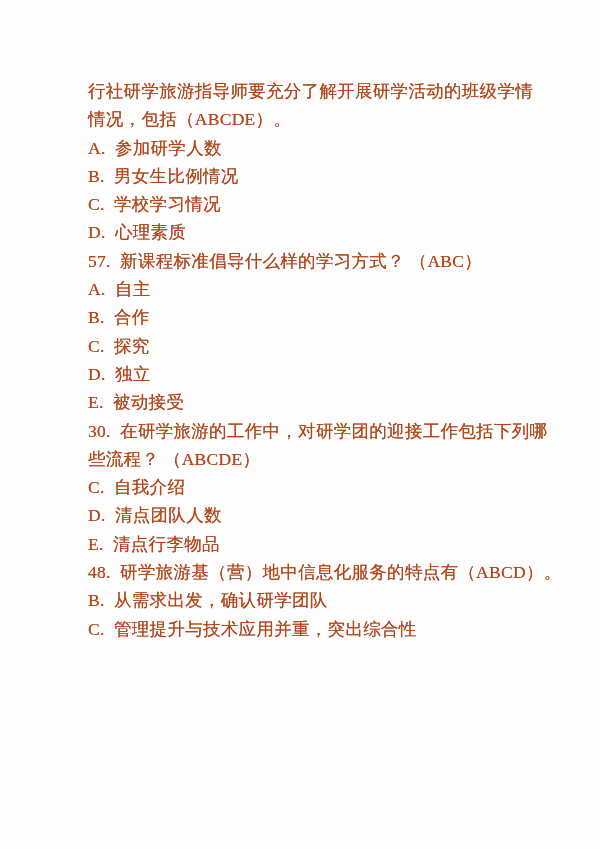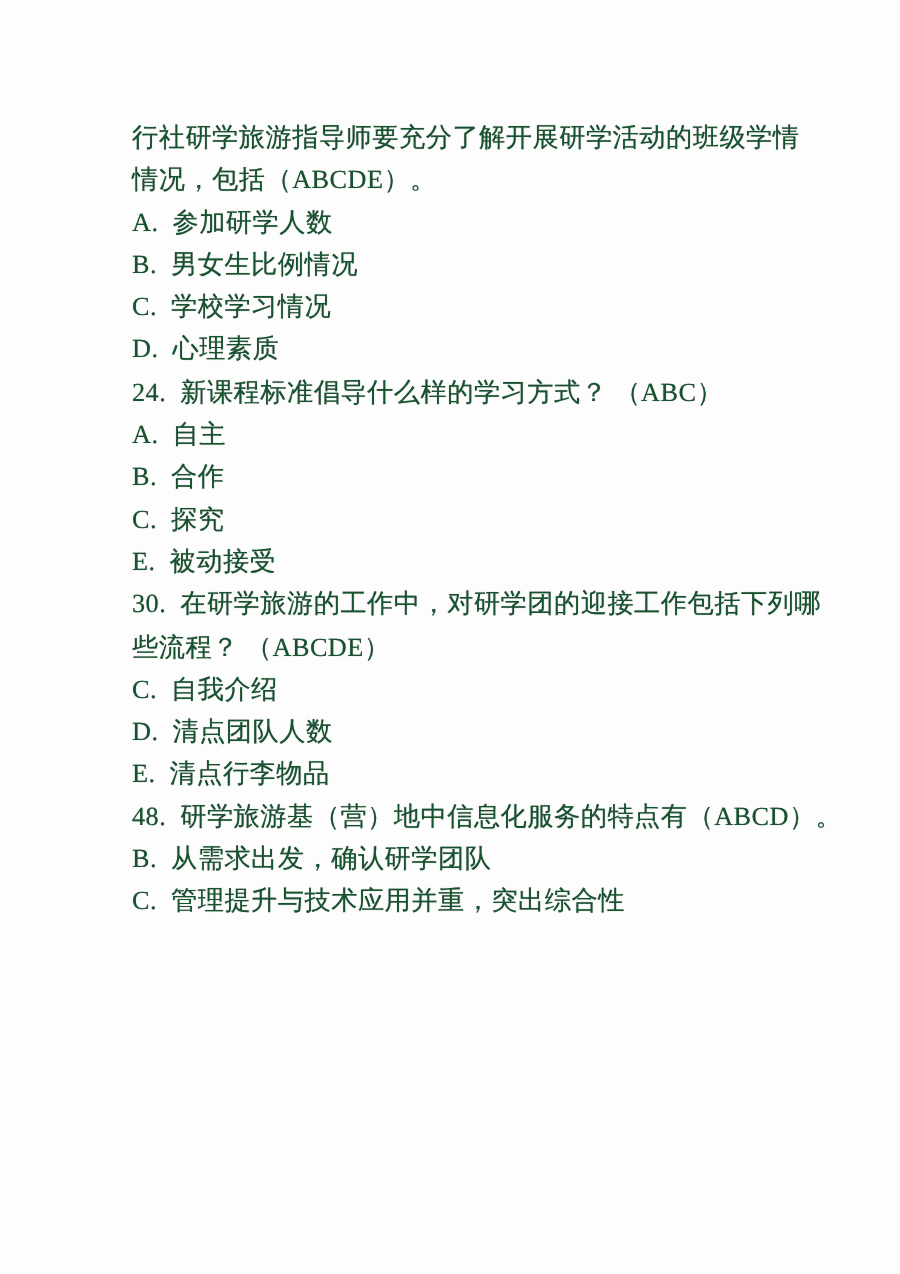--- a/index.html
+++ b/index.html
@@ -18,41 +18,42 @@
   .content {
     position: absolute;
     left: 88px;
     top: 77px;
     width: 460px;
   }
   .line {
     font-size: 17.5px;
     line-height: 28.3px;
     height: 28.3px;
-    color: #14532d;
+    color: #c2410c;
     letter-spacing: 0.3px;
     white-space: pre;
     text-shadow: 0 0 0.6px rgba(60, 60, 60, 0.65);
   }
 </style>
 </head>
 <body>
 
 <div class="page">
   <div class="content">
     <div class="line">行社研学旅游指导师要充分了解开展研学活动的班级学情</div>
     <div class="line">情况，包括（ABCDE）。</div>
     <div class="line">A.  参加研学人数</div>
     <div class="line">B.  男女生比例情况</div>
     <div class="line">C.  学校学习情况</div>
     <div class="line">D.  心理素质</div>
-    <div class="line">24.  新课程标准倡导什么样的学习方式？ （ABC）</div>
+    <div class="line">57.  新课程标准倡导什么样的学习方式？ （ABC）</div>
     <div class="line">A.  自主</div>
     <div class="line">B.  合作</div>
     <div class="line">C.  探究</div>
+    <div class="line">D.  独立</div>
     <div class="line">E.  被动接受</div>
     <div class="line">30.  在研学旅游的工作中，对研学团的迎接工作包括下列哪</div>
     <div class="line">些流程？ （ABCDE）</div>
     <div class="line">C.  自我介绍</div>
     <div class="line">D.  清点团队人数</div>
     <div class="line">E.  清点行李物品</div>
     <div class="line">48.  研学旅游基（营）地中信息化服务的特点有（ABCD）。</div>
     <div class="line">B.  从需求出发，确认研学团队</div>
     <div class="line">C.  管理提升与技术应用并重，突出综合性</div>
   </div>

